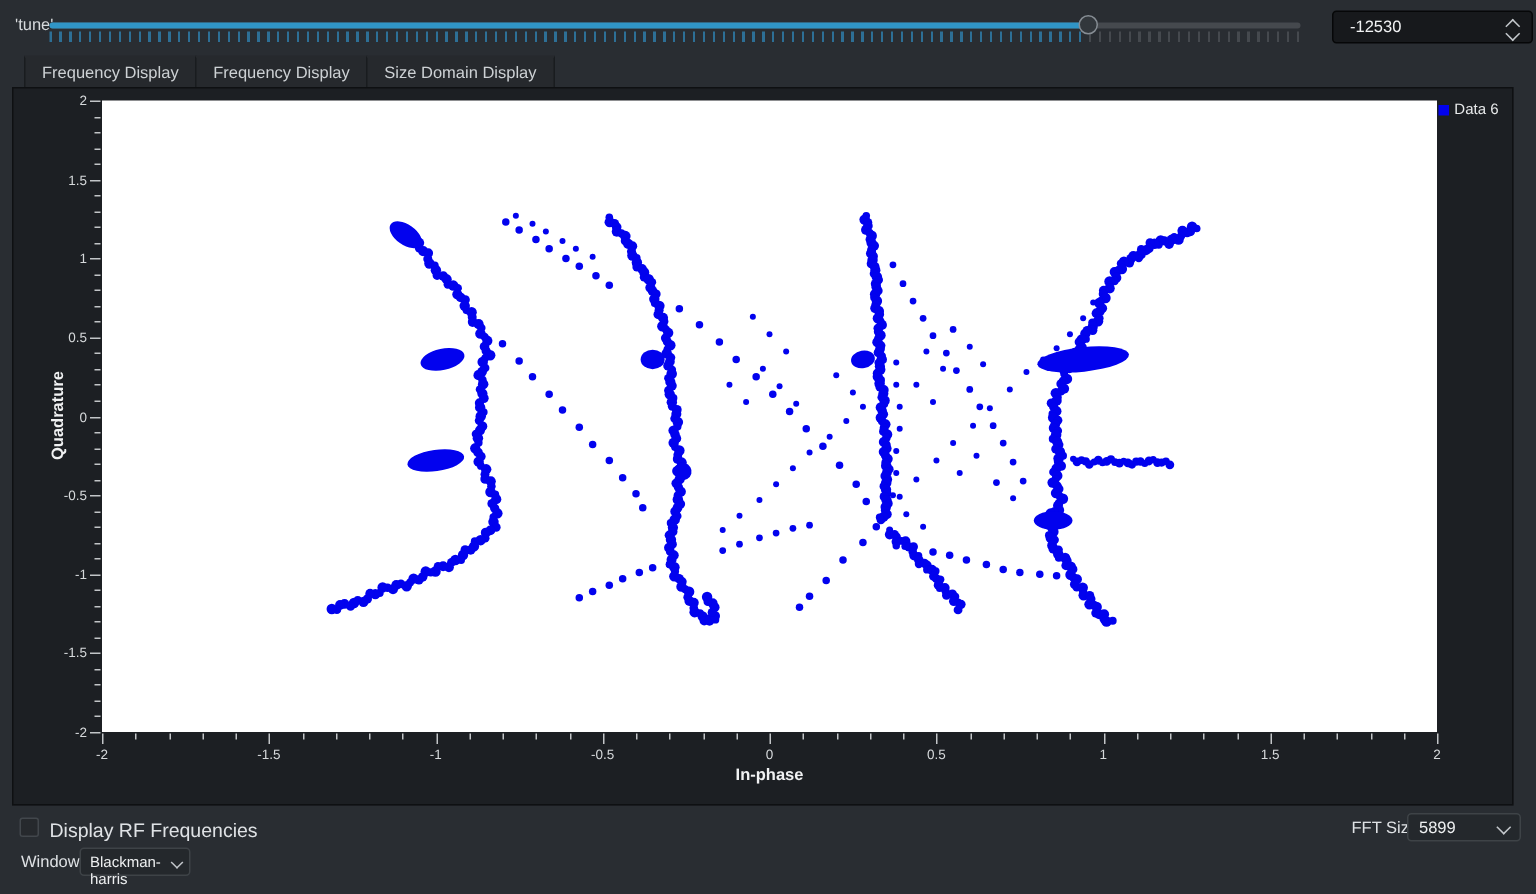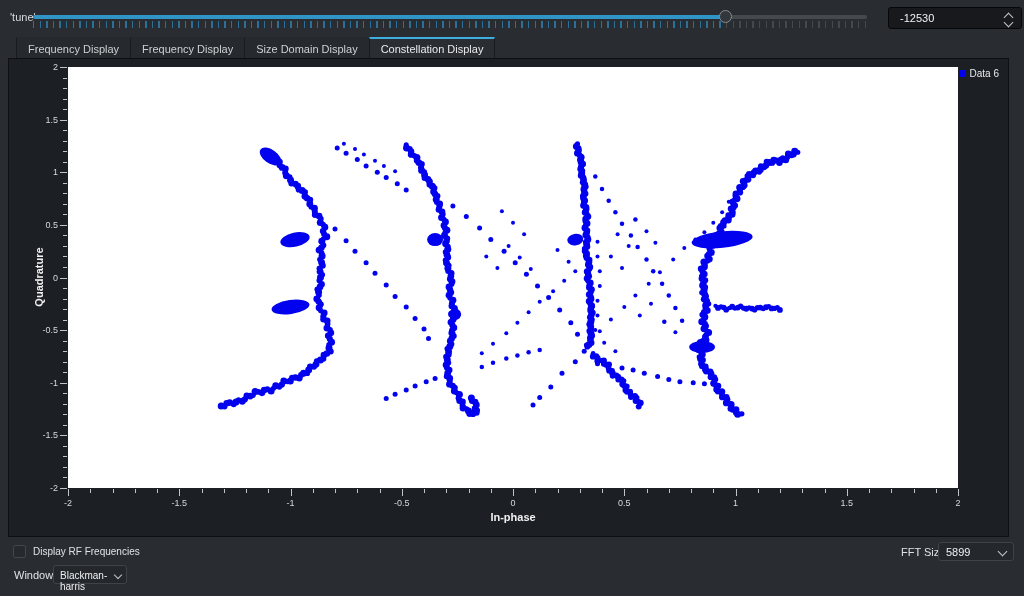--- a/index.html
+++ b/index.html
@@ -44,21 +44,21 @@
   .ylab{position:absolute;font-size:9px;color:#d6d9db;width:30px;text-align:right;transform:translateY(-50%);}
   #x-title{left:504px;top:452px;transform:translateX(-50%);font-size:11px;font-weight:bold;color:#f0f1f2;}
   #y-title{left:30px;top:218px;transform:translate(-50%,-50%) rotate(-90deg);font-size:11px;font-weight:bold;color:#f0f1f2;white-space:nowrap;}
   #legend{right:9px;top:9px;display:flex;align-items:center;gap:4px;}
   #legend-swatch{width:7px;height:7px;background:#0202ee;}
   #legend-label{font-size:10px;color:#e8eaeb;}
 
   
   #rf-check{left:13px;top:545px;width:13px;height:13px;background:#26292d;
     border:1px solid #42474c;border-radius:2px;box-sizing:border-box;}
-  #rf-label{left:33px;top:546px;font-size:10px;color:#dfe2e5;}
+  #rf-label{left:33px;top:546px;font-size:13px;color:#dfe2e5;}
   #fft-label{left:901px;top:546px;font-size:11px;color:#dfe2e5;}
   .combo{background:#24282c;border:1px solid #3e4347;border-radius:3px;box-sizing:border-box;}
   #fft-combo{left:938px;top:542px;width:76px;height:19px;}
   #fft-value{left:7px;top:3px;font-size:11px;color:#eef0f1;position:absolute;}
   #fft-chev{right:7px;top:5px;transform:rotate(45deg);position:absolute;}
   #win-label{left:14px;top:569px;font-size:11px;color:#dfe2e5;}
   #win-combo{left:53px;top:565px;width:74px;height:19px;}
   #win-value{left:6px;top:4px;font-size:10px;color:#eef0f1;position:absolute;}
   #win-chev{right:5px;top:6px;transform:rotate(45deg);position:absolute;width:6px;height:6px;}
 </style>
@@ -81,23 +81,20 @@
 
 <div class="abs" id="tabbar">
   <div class="tab">
       <span>Frequency Display</span>
     </div>
   <div class="tab">
       <span>Frequency Display</span>
     </div>
   <div class="tab">
       <span>Size Domain Display</span>
-    </div>
-  <div class="tab active">
-      <span>Constellation Display</span>
     </div>
 </div>
 
 <div class="abs" id="frame">
   <div class="abs" id="canvas">
     <svg width="890" height="421">
         <circle cx="195.8" cy="84.2" r="2.54"></circle>
         <circle cx="197.0" cy="87.7" r="3.48"></circle>
         <circle cx="200.7" cy="87.9" r="3.02"></circle>
         <circle cx="202.9" cy="90.0" r="3.23"></circle>

